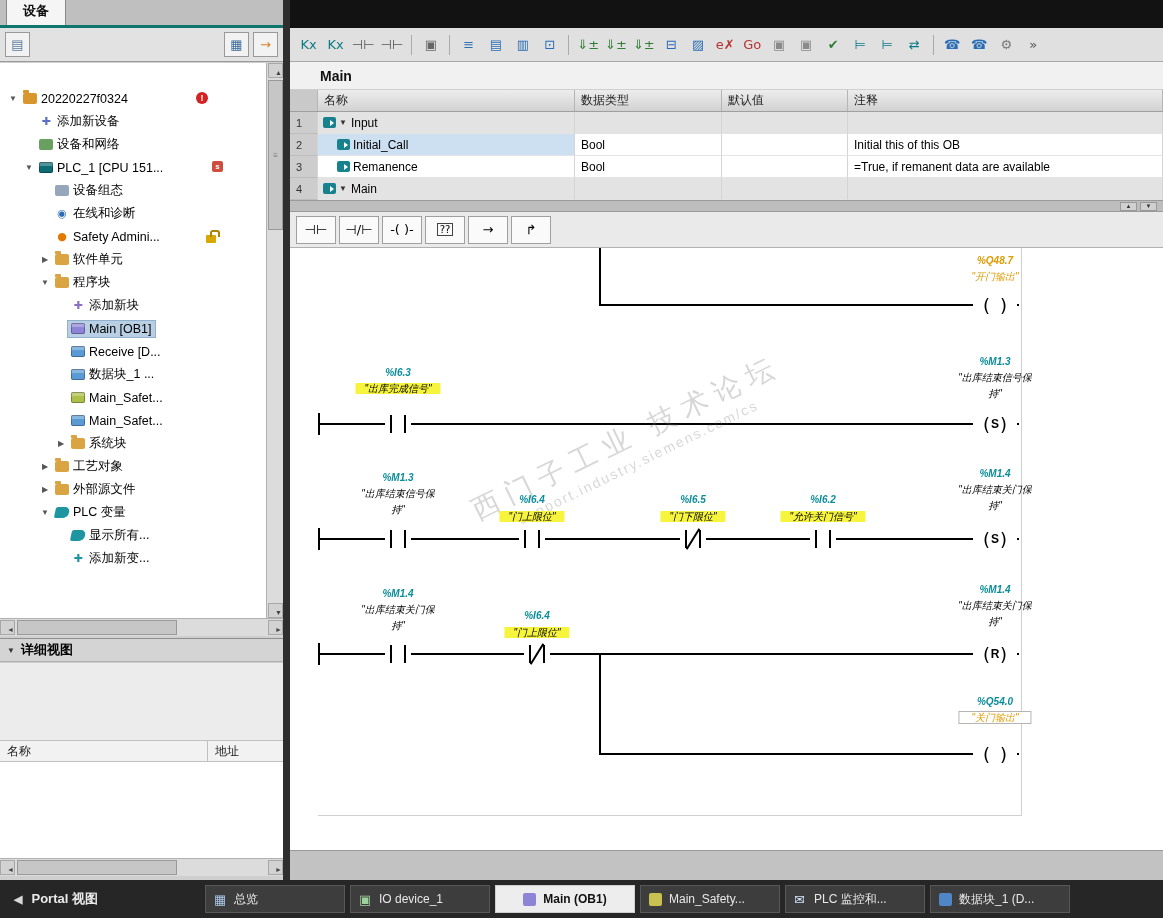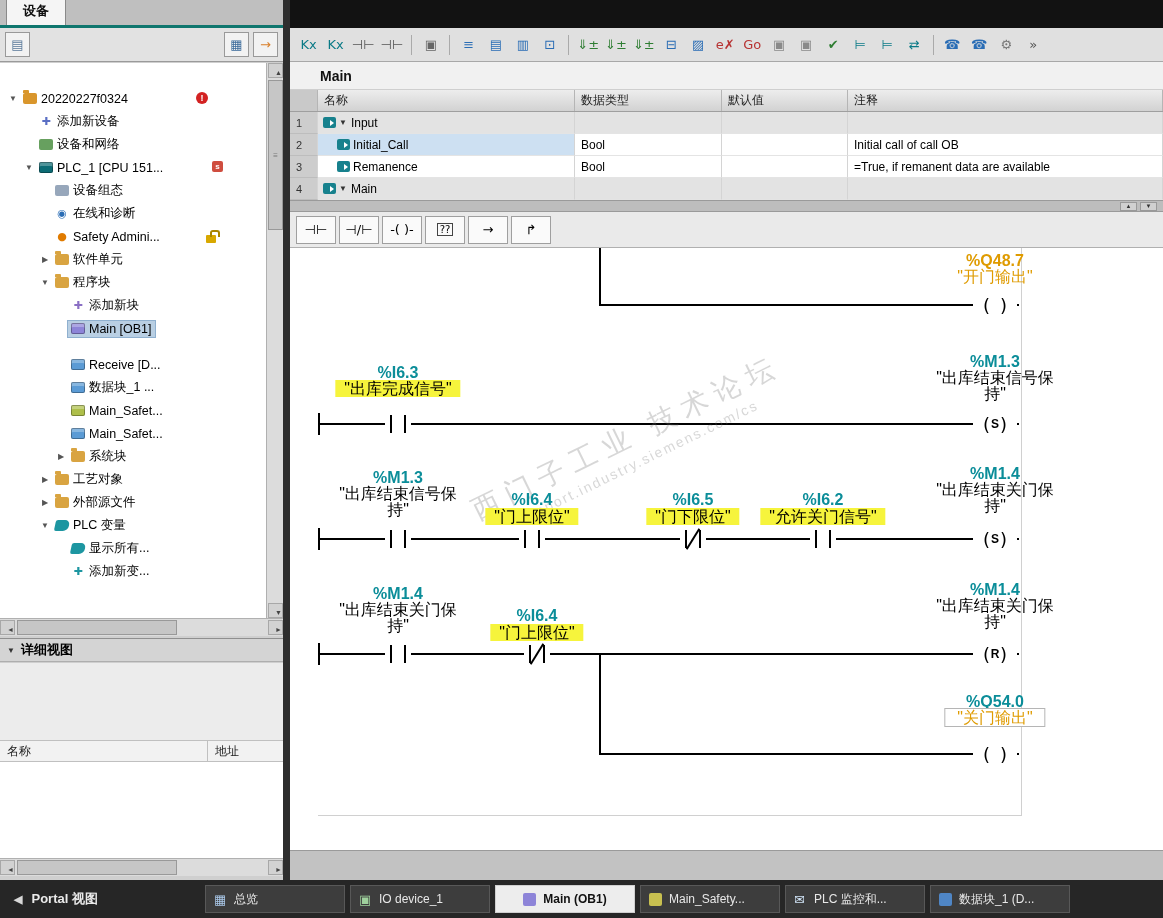--- a/index.html
+++ b/index.html
@@ -86,21 +86,21 @@
   .vwire{position:absolute;width:2px;background:#000;}
   .rail{position:absolute;width:2px;height:22px;background:#000;}
   .nline{position:absolute;background:#d0d0d0;}
   .contact{position:absolute;width:26px;height:18px;background:#fff;}
   .contact::before,.contact::after{content:"";position:absolute;top:0;bottom:0;width:2px;background:#000;}
   .contact::before{left:5px;} .contact::after{right:5px;}
   .contact .slash{position:absolute;left:12px;top:-3px;width:2px;height:24px;background:#000;transform:rotate(32deg);}
   .coil{position:absolute;width:44px;height:22px;background:#fff;display:flex;align-items:center;justify-content:center;}
   .coil .par{font-size:18px;font-family:"DejaVu Sans",sans-serif;}
   .coil .csym{min-width:10px;text-align:center;font-size:12px;font-weight:bold;}
-  .lbl{position:absolute;transform:translateX(-50%);font-size:16px;line-height:15px;white-space:nowrap;text-align:left;z-index:3;}
+  .lbl{position:absolute;transform:translateX(-50%);font-size:10px;line-height:15px;white-space:nowrap;text-align:left;z-index:3;font-style:italic;}
   .addr{color:#0b8d99;font-weight:bold;}
   .org{color:#df9b00;}
   .hl{background:#f6f43c;padding:0 9px;}
   .boxedname{border:1px solid #b5b5b5;padding:0 12px;background:#fff;}
   .wm{position:absolute;left:100px;top:170px;width:480px;transform:rotate(-26deg);text-align:center;color:rgba(110,110,110,.28);pointer-events:none;z-index:1;}
   .wm1{font-size:28px;letter-spacing:8px;}
   .wm2{font-size:14px;letter-spacing:2px;}
 
   .bottom-strip{height:30px;background:#c2c2c2;border-top:1px solid #9a9a9a;}
 
@@ -210,21 +210,21 @@
             <span class="tlabel">添加新块</span>
           </span>
         </div>
         <div class="tree-row selected" style="padding-left: 54px;">
           <span class="tw"></span>
           <span class="twrap">
             <span class="ticon blocki" style="background: rgb(141, 132, 216);"></span>
             <span class="tlabel">Main [OB1]</span>
           </span>
         </div>
-        <div class="tree-row" style="padding-left: 54px; margin-top: 13px;">
+        <div class="tree-row" style="padding-left: 54px;">
           <span class="tw"></span>
           <span class="twrap">
             <span class="ticon blocki" style="background: rgb(91, 155, 213);"></span>
             <span class="tlabel">Receive [D...</span>
           </span>
         </div>
         <div class="tree-row" style="padding-left: 54px;">
           <span class="tw"></span>
           <span class="twrap">
             <span class="ticon blocki" style="background: rgb(91, 155, 213);"></span>
@@ -432,21 +432,21 @@
           </div>
           <div class="trow">
             <div class="tcell gut">2</div>
             <div class="tcell cname selcell">
               <span class="vindent"></span>
               <span class="dicon"></span>
               <span>Initial_Call</span>
             </div>
             <div class="tcell ctype">Bool</div>
             <div class="tcell cdef"></div>
-            <div class="tcell ccom">Initial call of call OB</div>
+            <div class="tcell ccom">Initial this of this OB</div>
           </div>
           <div class="trow">
             <div class="tcell gut">3</div>
             <div class="tcell cname">
               <span class="vindent"></span>
               <span class="dicon"></span>
               <span>Remanence</span>
             </div>
             <div class="tcell ctype">Bool</div>
             <div class="tcell cdef"></div>

